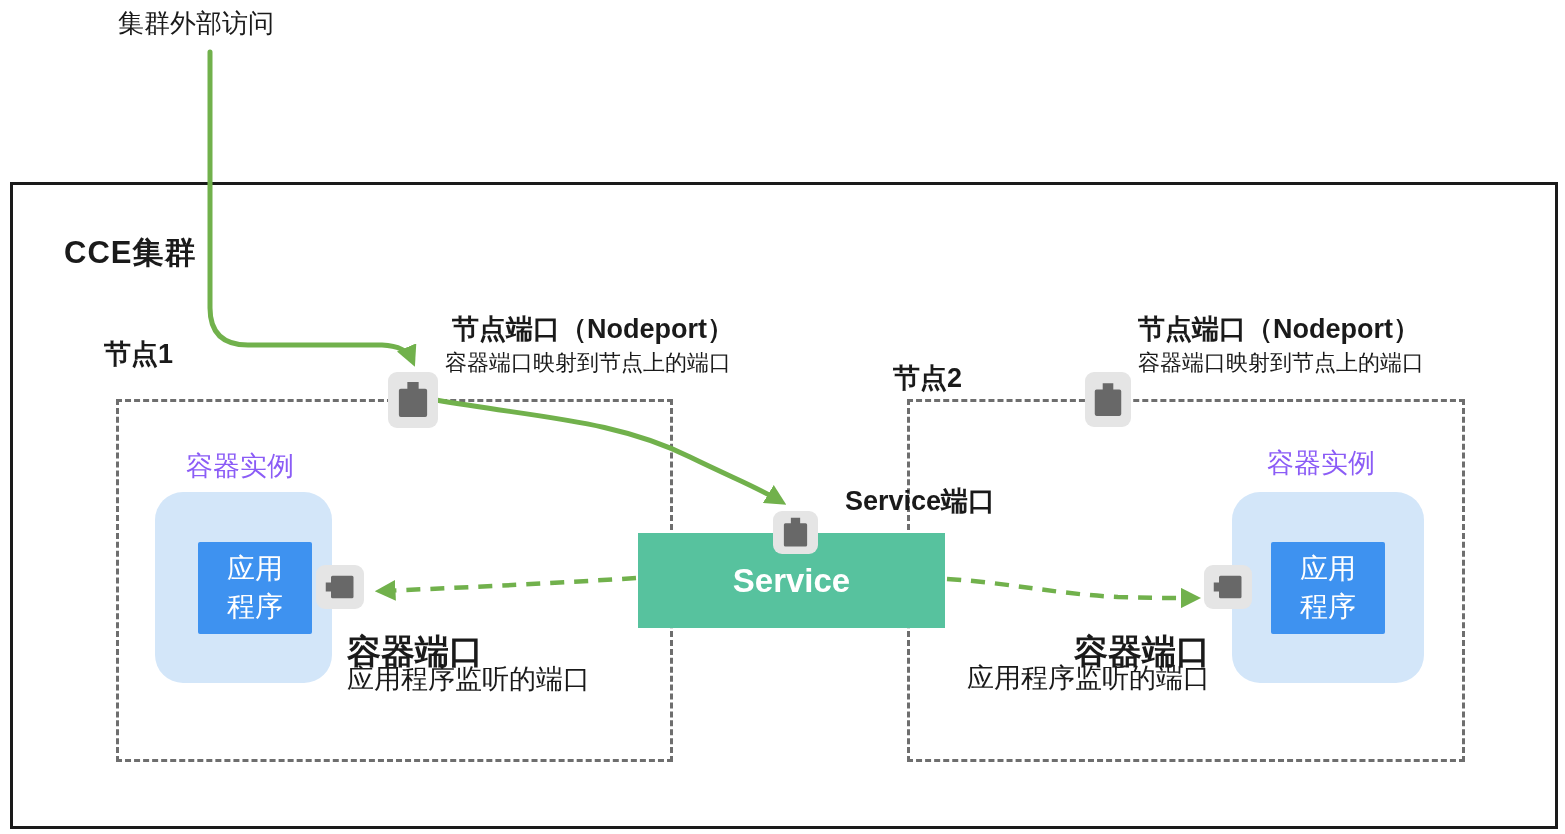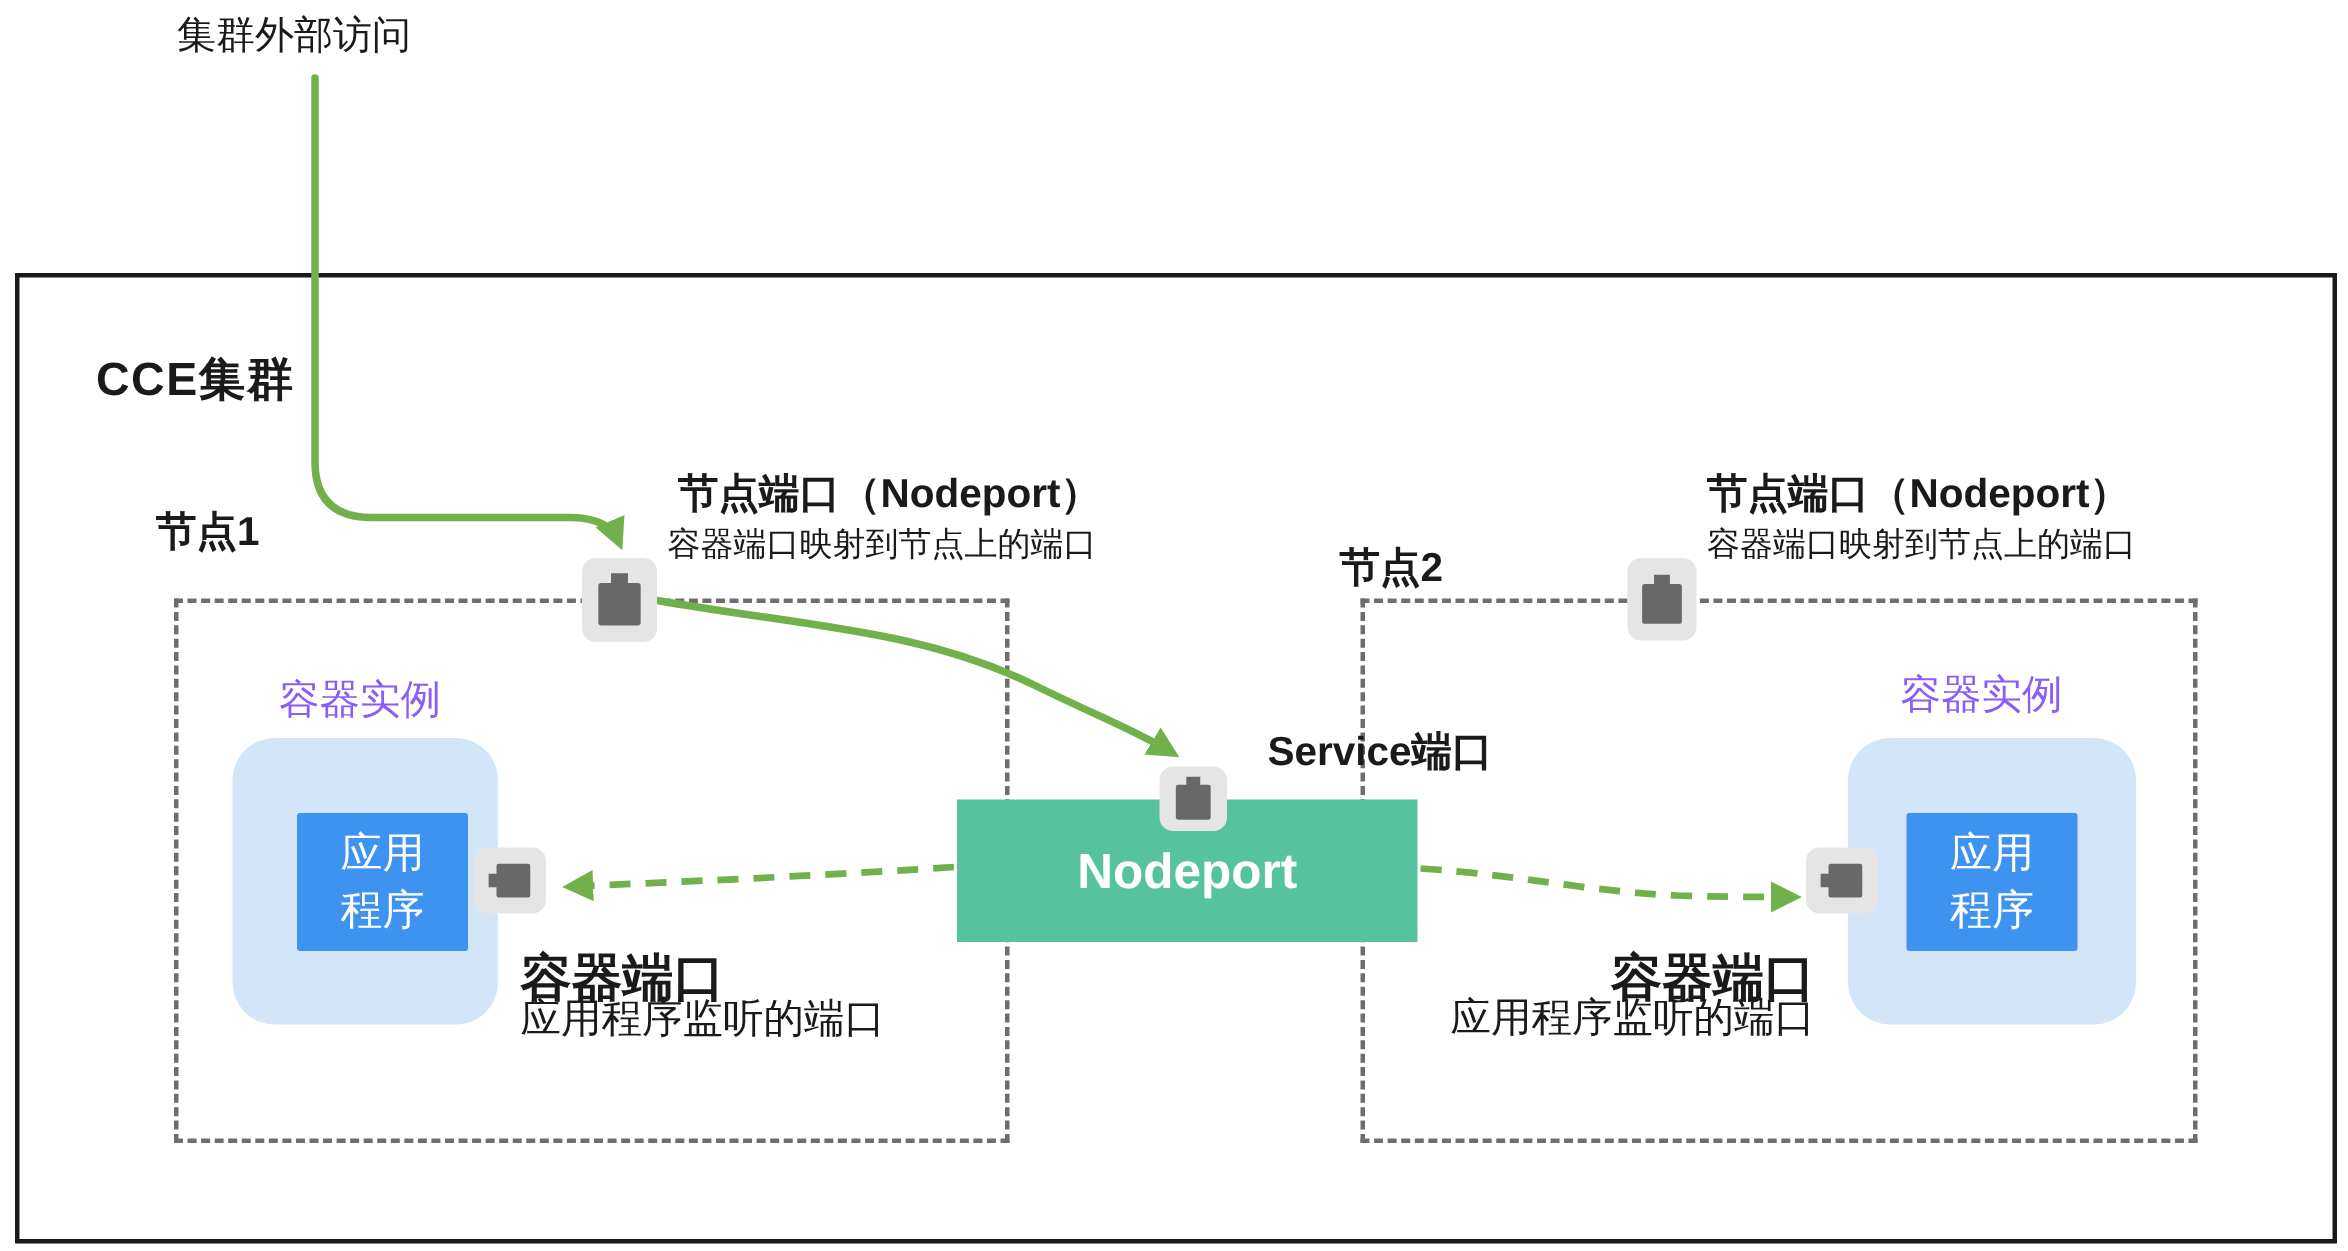--- a/index.html
+++ b/index.html
@@ -92,21 +92,21 @@
   <div class="abs pod-label pod2-label">容器实例</div>
   <div class="abs pod pod2"></div>
   <div class="abs app app2">
     <span>应用</span>
     <span>程序</span>
   </div>
   <div class="abs cp-title cp2-title">容器端口</div>
   <div class="abs cp-desc cp2-desc">应用程序监听的端口</div>
 
   <div class="abs service-box">
-    <span>Nodeport</span>
+    <span>Service</span>
   </div>
   <div class="abs service-port-label">Service端口</div>
 
   <svg class="abs arrows" viewBox="0 0 1565 834">
     <defs>
       <marker id="arrowSolid" viewBox="0 0 10 10" refX="6.5" refY="5" markerWidth="4.2" markerHeight="4.2" orient="auto">
         <path d="M0,0 L10,5 L0,10 Z" fill="#71B14C"></path>
       </marker>
       <marker id="arrowDash" viewBox="0 0 10 10" refX="6.5" refY="5" markerWidth="4.6" markerHeight="4.6" orient="auto">
         <path d="M0,0 L10,5 L0,10 Z" fill="#71B14C"></path>

